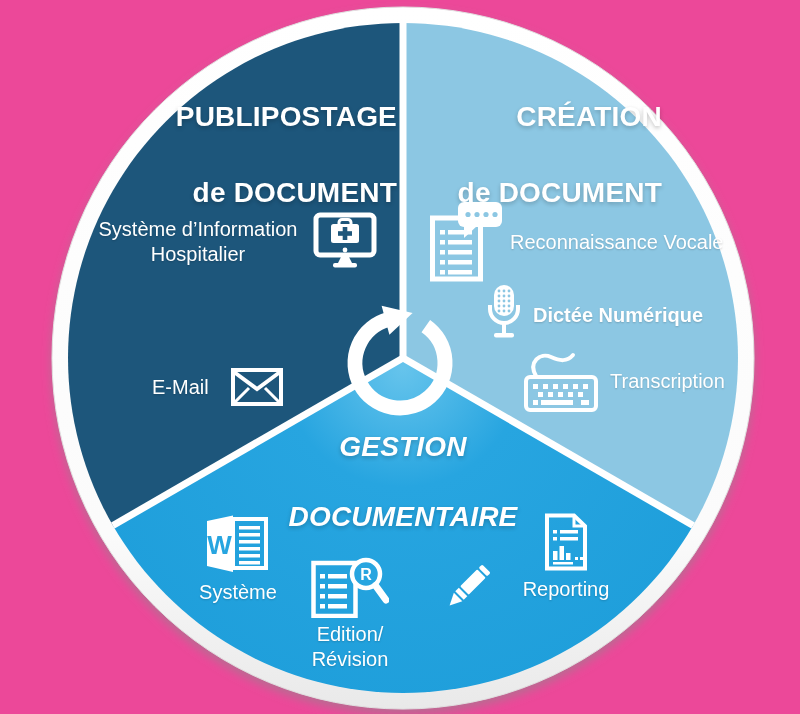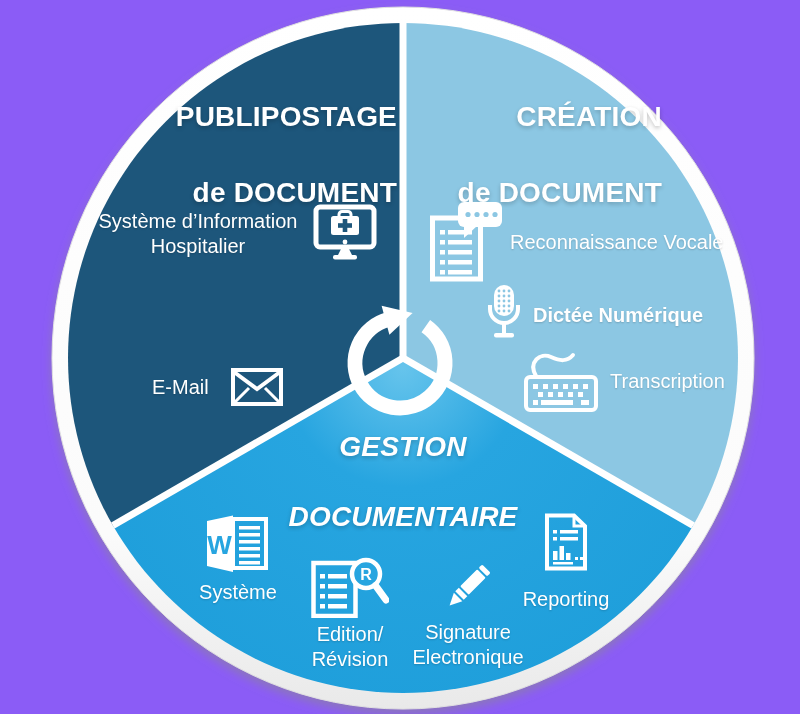--- a/index.html
+++ b/index.html
@@ -1,17 +1,17 @@
 <!DOCTYPE html>
 <html><head>
 <meta charset="utf-8">
 <style>
   html,body{margin:0;padding:0;background:#ffffff;}
   .stage{
-    position:relative;width:800px;height:714px;overflow:hidden;background:#8b5cf6;
+    position:relative;width:800px;height:714px;overflow:hidden;background:#ec4899;
     font-family:"Liberation Sans","DejaVu Sans",sans-serif;
   }
   .stage svg.disc{position:absolute;left:0;top:0;}
   .overlay{position:absolute;left:0;top:0;width:800px;height:714px;}
   .title{
     position:absolute;color:#ffffff;font-weight:700;font-size:28px;line-height:38px;
     letter-spacing:0.2px;text-shadow:0 2px 4px rgba(0,0,0,0.22);white-space:pre-line;
   }
   .t-publipostage{left:123px;top:98px;width:274px;text-align:right;}
   .t-creation{left:440px;top:98px;width:222px;text-align:right;}
@@ -19,31 +19,31 @@
   .item{position:absolute;display:flex;align-items:center;color:#ffffff;}
   .item .label{
     font-size:20px;line-height:25px;white-space:pre-line;
     text-shadow:0 1px 2px rgba(0,0,0,0.18);
   }
   .item .icon{flex:0 0 auto;display:block;}
   .item .icon svg{display:block;}
   .row{flex-direction:row;}
   .col{flex-direction:column;justify-content:flex-start;text-align:center;}
   .col .label{text-align:center;}
-  .it-sih{left:95px;top:204px;gap:12px;}
+  .it-sih{left:95px;top:212px;gap:12px;}
   .it-sih .label{width:206px;text-align:center;}
   .it-impression{left:152px;top:289px;gap:13px;}
   .it-email{left:152px;top:368px;gap:22px;}
   .it-reco{left:430px;top:202px;gap:8px;}
   .it-dictee{left:487px;top:284px;gap:12px;font-weight:bold;}
   .it-transcription{left:524px;top:350px;gap:12px;align-items:center;}
   .it-modeles{left:192px;top:514px;width:92px;gap:6px;}
   .it-edition{left:302px;top:556px;width:96px;gap:4px;}
   .it-signature{left:413px;top:560px;width:110px;gap:6px;}
-  .it-reporting{left:520px;top:513px;width:92px;gap:16px;}
+  .it-reporting{left:520px;top:513px;width:92px;gap:6px;}
 </style>
 </head>
 <body>
 
 <div class="stage">
 
   <svg class="disc" width="800" height="714" viewBox="0 0 800 714">
     <defs>
       <linearGradient id="ringGrad" x1="0" y1="0" x2="0" y2="1">
         <stop offset="0" stop-color="#ffffff"></stop>
@@ -248,22 +248,20 @@
       <span class="icon">
         <svg width="54" height="54" viewBox="0 0 54 54">
           <g transform="rotate(45 27 27)" fill="#fff">
             <rect x="21" y="1" width="12" height="5" rx="1.5"></rect>
             <rect x="21" y="8" width="12" height="24" rx="1"></rect>
             <rect x="21" y="34" width="12" height="5"></rect>
             <path d="M21 41 L33 41 L27 53 Z"></path>
           </g>
         </svg>
       </span>
-      <span class="label">Signature
-Electronique</span>
     </div>
 
     <div class="item col it-reporting">
       <span class="icon">
         <svg width="44" height="58" viewBox="0 0 44 58">
           <path d="M3 2.5 H30 L41 13 V55.5 H3 Z" fill="none" stroke="#fff" stroke-width="4"></path>
           <path d="M30 3 V13 H41" fill="none" stroke="#fff" stroke-width="3"></path>
           <g fill="#fff">
             <rect x="9" y="17" width="4" height="3.5"></rect>
               <rect x="16" y="17" width="18" height="3.5"></rect>

